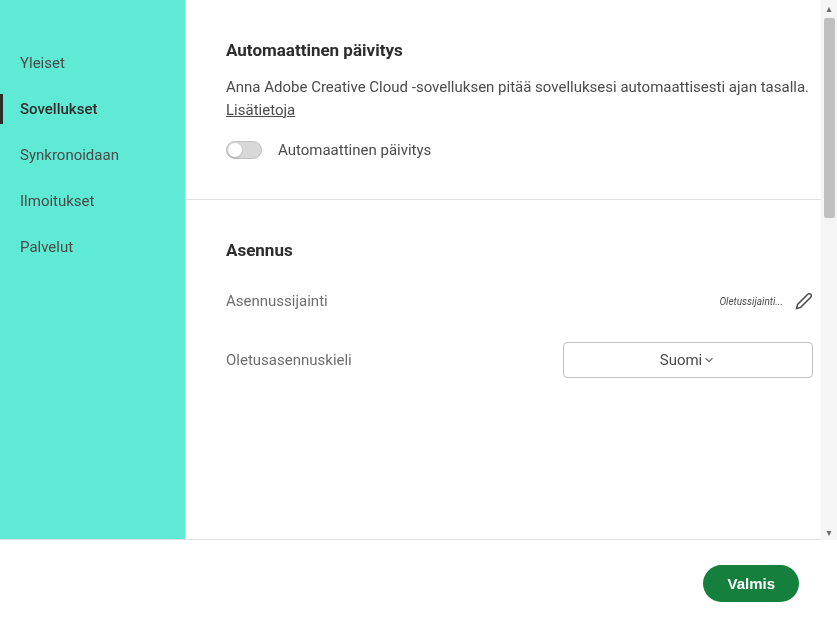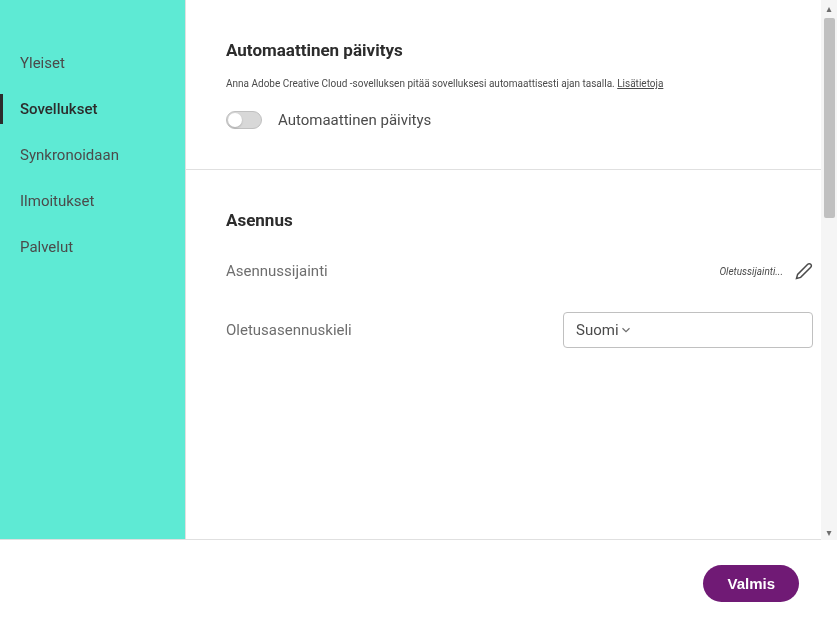--- a/index.html
+++ b/index.html
@@ -59,21 +59,21 @@
     .section:last-child {
       border-bottom: none;
     }
     .section-title {
       font-size: 17px;
       font-weight: 700;
       color: #2c2c2c;
       margin-bottom: 16px;
     }
     .section-desc {
-      font-size: 10px;
+      font-size: 15px;
       color: #4b4b4b;
       line-height: 1.5;
       margin-bottom: 20px;
     }
     .section-desc a {
       color: #4b4b4b;
       text-decoration: underline;
       cursor: pointer;
     }
     .toggle-row {
@@ -134,40 +134,40 @@
       width: 250px;
       padding: 8px 12px;
       font-size: 15px;
       border: 1px solid #c0c0c0;
       border-radius: 4px;
       background: #ffffff;
       color: #4b4b4b;
       cursor: pointer;
       display: flex;
       align-items: center;
-      justify-content: flex-start;
+      justify-content: center;
     }
     .chevron-down {
       width: 14px;
       height: 14px;
     }
     .footer {
       position: absolute;
       bottom: 0;
       left: 0;
       right: 0;
       height: 87px;
       display: flex;
       align-items: center;
       justify-content: flex-end;
       padding-right: 38px;
       background: #ffffff;
     }
     .done-button {
-      background: #701a75;
+      background: #15803d;
       color: #ffffff;
       border: none;
       padding: 10px 24px;
       border-radius: 20px;
       font-size: 15px;
       font-weight: 600;
       cursor: pointer;
     }
     .scrollbar-track {
       position: absolute;

